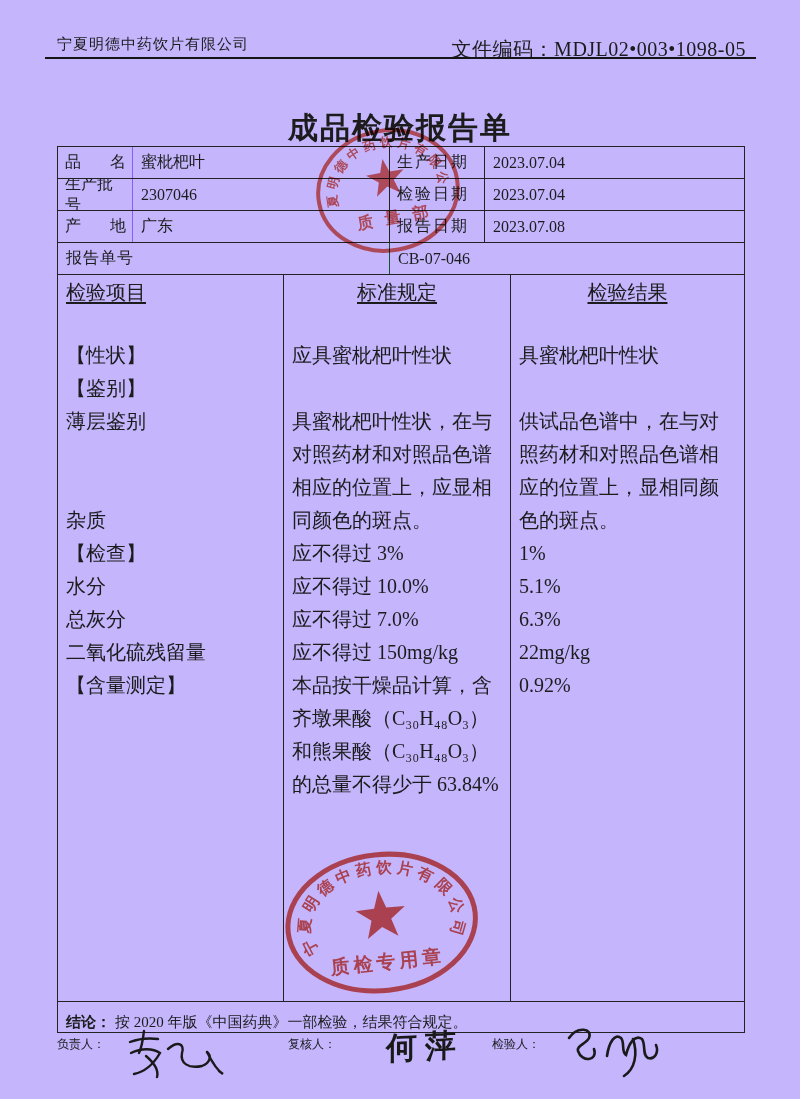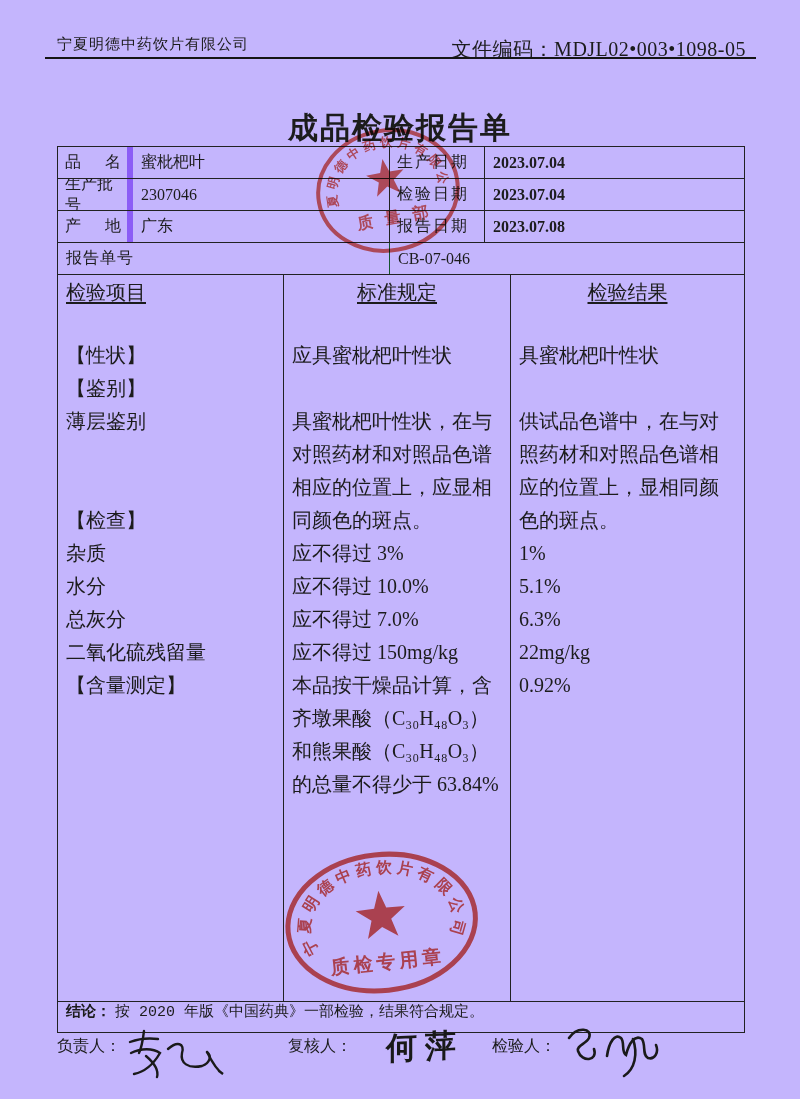--- a/index.html
+++ b/index.html
@@ -8,44 +8,44 @@
   
   .company{position:absolute;left:57px;top:35px;font-size:15px;letter-spacing:1px;}
   .doccode{position:absolute;right:54px;top:36px;font-size:20px;letter-spacing:.5px;}
   .headrule{position:absolute;left:45px;top:57px;width:711px;height:2px;background:#151515;}
   .title{position:absolute;left:0;top:88px;width:800px;text-align:center;
          font-size:30px;font-weight:700;letter-spacing:2px;margin-top:20px;}
   
   .doc-table{position:absolute;left:57px;top:146px;width:688px;border:1px solid #222;box-sizing:border-box;background:transparent;}
   .info-row{display:flex;height:31px;border-bottom:1px solid #222;align-items:center;font-size:16px;}
   .c{box-sizing:border-box;height:100%;display:flex;align-items:center;overflow:hidden;}
-  .c-label{width:75px;border-right:6px solid #8b5cf6;padding:0 6px 0 7px;justify-content:flex-end;}
+  .c-label{width:75px;border-right:1px solid #8b5cf6;padding:0 6px 0 7px;justify-content:flex-end;}
   .c-label span{display:block;width:100%;text-align-last:justify;}
   .c-val{width:257px;border-right:1px solid #222;padding:0 8px;}
   .c-label2{width:95px;border-right:1px solid #222;padding:0 0 0 7px;letter-spacing:2px;}
-  .c-val2{flex:1;padding:0 8px;font-weight:bold;}
+  .c-val2{flex:1;padding:0 8px;}
   .c-wide{width:332px;border-right:1px solid #14532d;padding:0 8px;letter-spacing:1px;}
   .c-wideval{flex:1;padding:0 8px;}
   
   .content{display:flex;height:726px;font-size:20px;}
   .col{box-sizing:border-box;height:100%;}
   .col1{width:226px;border-right:1px solid #222;padding-left:8px;}
   .col2{width:227px;border-right:1px solid #222;padding:0 8px;}
   .col3{width:233px;padding:0 8px;}
   .r-h{height:64px;padding-top:6px;box-sizing:border-box;line-height:22px;}
   .r-h .u{text-decoration:underline;text-underline-offset:3px;}
   .cen{text-align:center;}
   .r-s{height:33px;line-height:33px;}
   .r-p{height:99px;line-height:33px;}
   
-  .conclusion{height:30px;border-top:1px solid #222;display:flex;align-items:flex-start;
-              padding:0 8px;font-size:15px;font-family:Liberation Mono, monospace;}
+  .conclusion{height:30px;border-top:1px solid #222;display:flex;align-items:flex-end;
+              padding:0 8px;font-size:15px;}
   .conclusion b{font-weight:700;margin-right:4px;}
   
-  .signers{position:absolute;left:57px;top:1036px;width:688px;height:24px;font-size:16px;}
+  .signers{position:absolute;left:57px;top:1036px;width:688px;height:24px;font-size:12px;}
   .signers .lbl{position:absolute;top:0;}
   
   .sig{position:absolute;}
   .sig-name{position:absolute;left:386px;top:1026px;font-size:31px;font-weight:700;
             letter-spacing:8px;transform:rotate(-3deg) skewX(-3deg);color:#191919;}
   
   .stamp{position:absolute;mix-blend-mode:multiply;}
   .stamp-top{left:308px;top:118px;transform:rotate(-10deg);opacity:.82;}
   .stamp-bottom{left:282px;top:838px;transform:rotate(-6deg);opacity:.88;}
   svg text{font-family:"Liberation Serif","DejaVu Serif",serif;}
@@ -91,22 +91,22 @@
       <div class="c c-wide">报告单号</div>
       <div class="c c-wideval">CB-07-046</div>
     </div>
 
     <div class="content">
       <div class="col col1">
         <div class="r-h"><span class="u">检验项目</span></div>
         <div class="r-s">【性状】</div>
         <div class="r-s">【鉴别】</div>
         <div class="r-p">薄层鉴别</div>
+        <div class="r-s">杂质</div>
         <div class="r-s">【检查】</div>
-        <div class="r-s">杂质</div>
         <div class="r-s">水分</div>
         <div class="r-s">总灰分</div>
         <div class="r-s">二氧化硫残留量</div>
         <div class="r-p">【含量测定】</div>
       </div>
       <div class="col col2">
         <div class="r-h cen"><span class="u">标准规定</span></div>
         <div class="r-s">应具蜜枇杷叶性状</div>
         <div class="r-s"></div>
         <div class="r-p">具蜜枇杷叶性状，在与对照药材和对照品色谱相应的位置上，应显相同颜色的斑点。</div>

